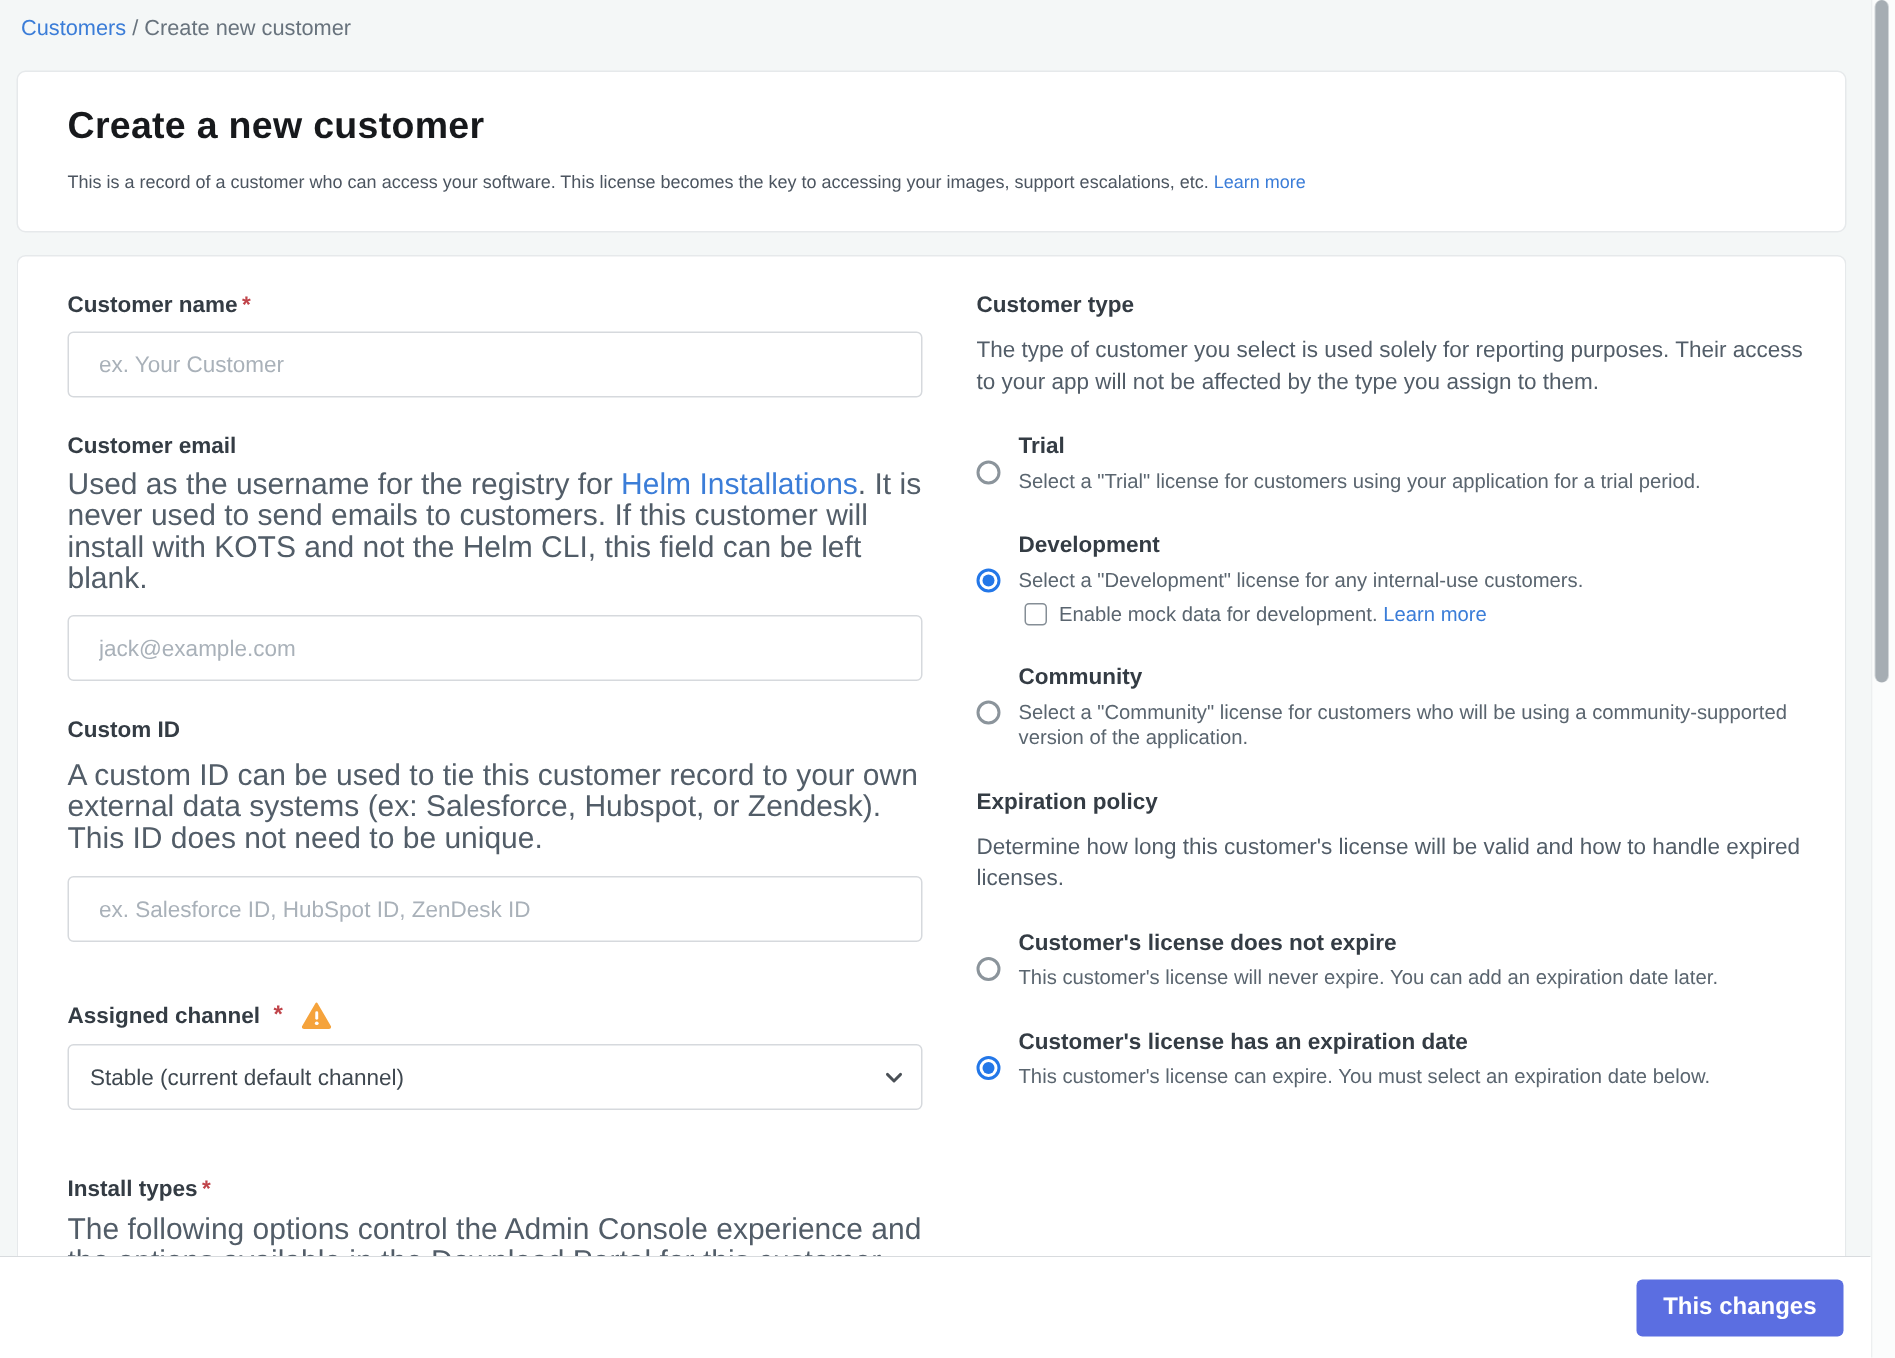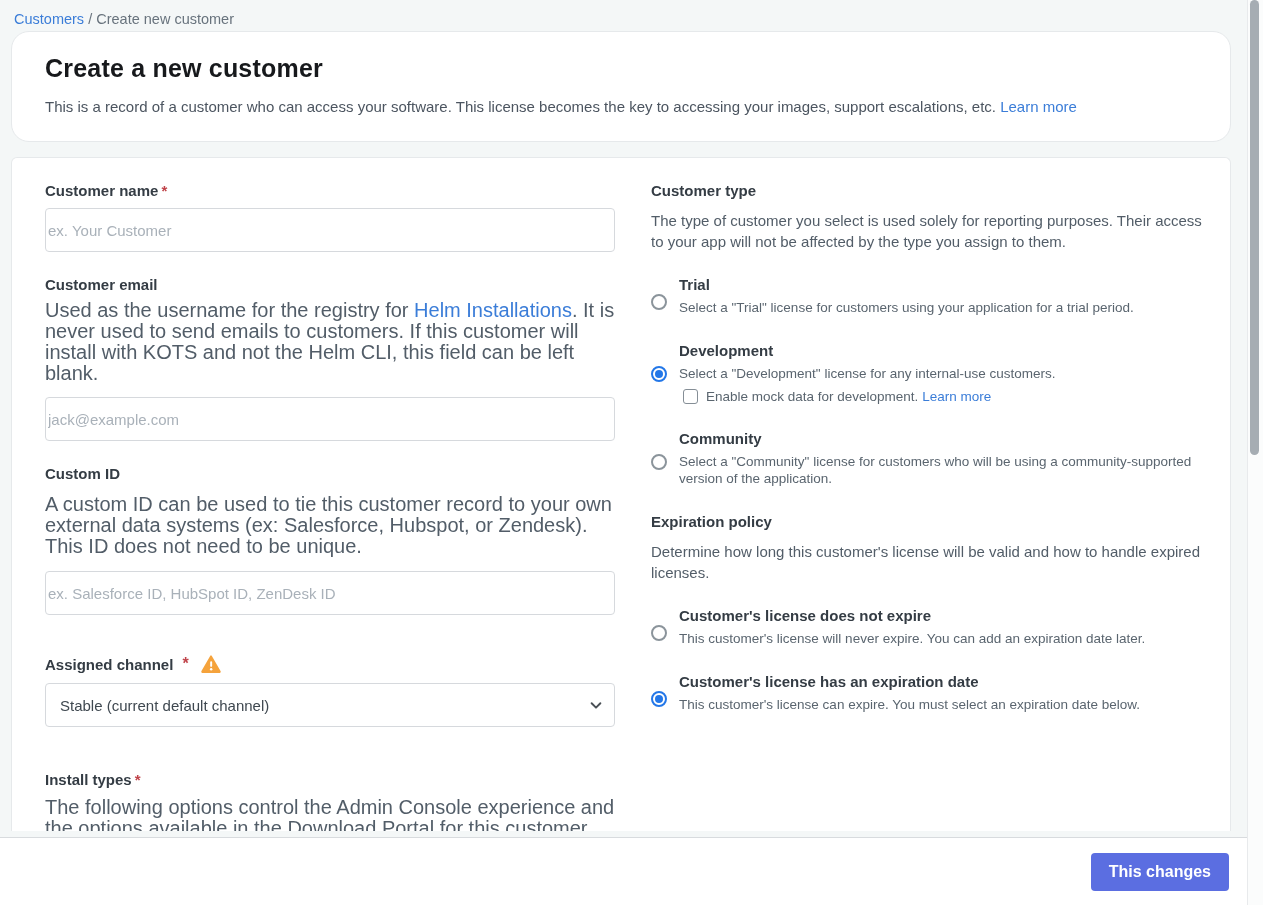--- a/index.html
+++ b/index.html
@@ -22,31 +22,31 @@
   .breadcrumb .crumb-link { color:#3b7dd8; }
 
   
   .card {
     background:#ffffff;
     border:1px solid #e6e9eb;
     border-radius:6px;
     margin:0 16px 0 11px;
     width:1220px;
   }
-  .header-card { margin-top:4px; padding:22px 33px 26px 22px;border-radius:18px; }
+  .header-card { margin-top:20px; padding:22px 33px 26px 22px; }
   .header-card h1 {
     font-size:25px;
     font-weight:bold;
     color:#17191c;
     letter-spacing:.2px;
     padding-left:11px;
   }
   .header-card p {
     margin-top:15px;
-    font-size:15px;
+    font-size:12px;
     color:#4c5560;
     padding-left:11px;
   }
 
   .main-card {
     margin-top:15px;
     height:674px;
     border-bottom:none;
     border-bottom-left-radius:0;
     border-bottom-right-radius:0;
@@ -66,21 +66,21 @@
     font-weight:600;
     color:#343c44;
   }
   .req { color:#c0444a; font-weight:600; margin-left:3px; }
   .text-input {
     margin-top:9px;
     width:570px;
     height:44px;
     border:1px solid #d6d9dd;
     border-radius:4px;
-    padding:0 2px;
+    padding:0 20px;
     font-size:15px;
     font-family:"Liberation Sans", sans-serif;
     color:#3d454d;
     background:#fff;
     outline:none;
   }
   .text-input::placeholder { color:#a9b1b9; }
   .help-text {
     margin-top:7px;
     font-size:20px;

